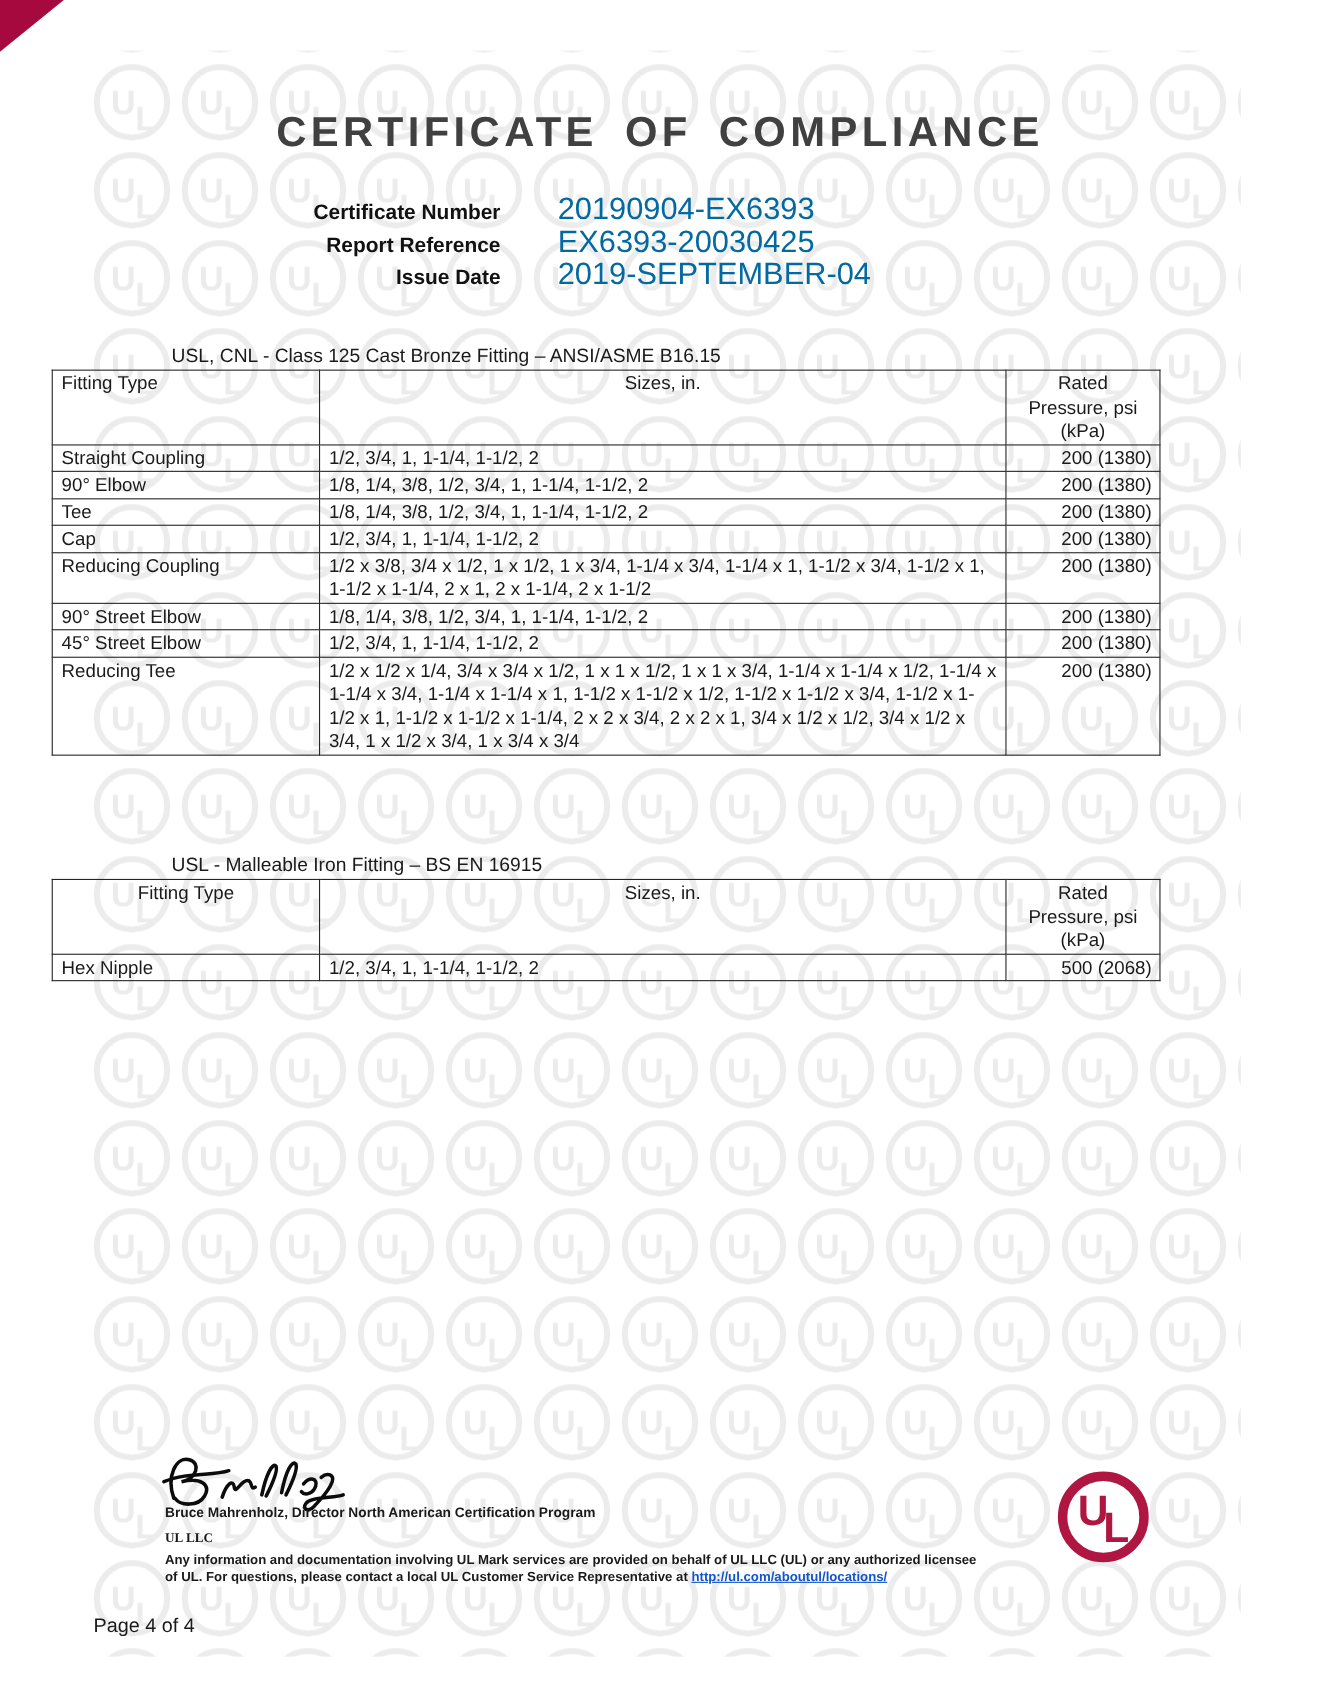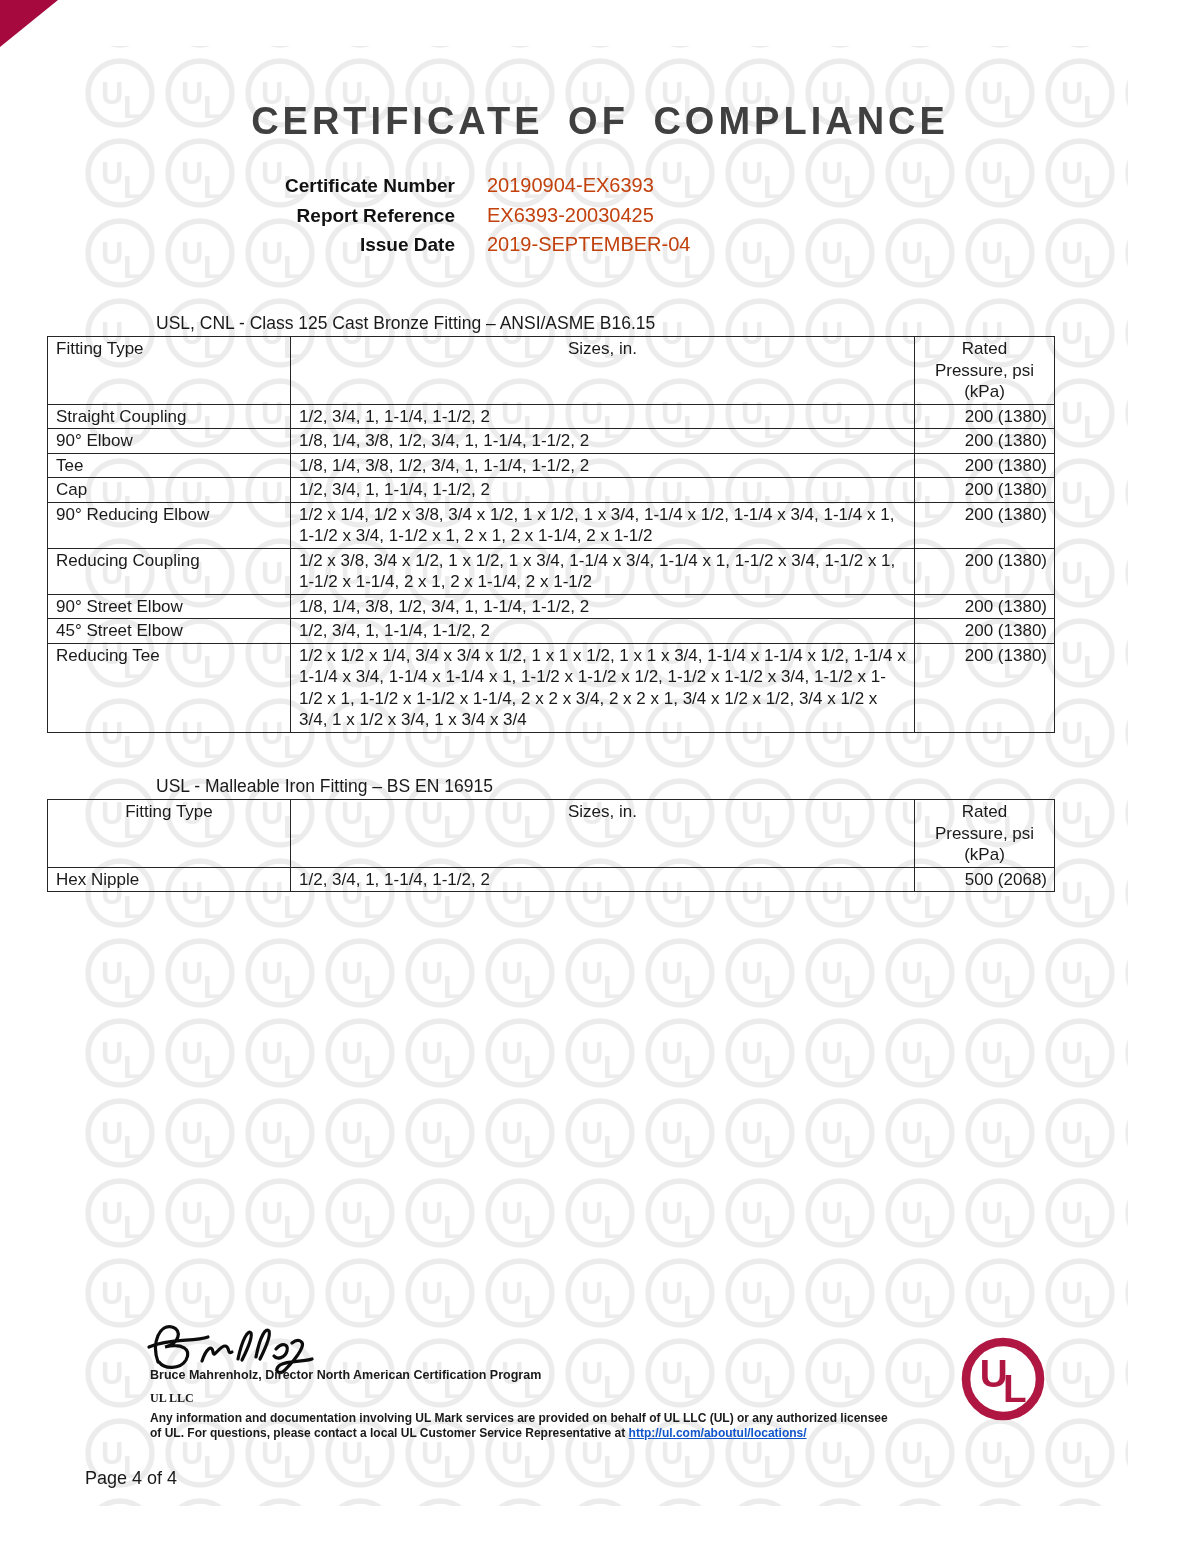--- a/index.html
+++ b/index.html
@@ -6,21 +6,21 @@
   .page{position:relative;width:1200px;height:1553px;background:#ffffff;overflow:hidden;
         font-family:"Liberation Sans",sans-serif;color:#1a1a1a;}
   .wm-svg{position:absolute;left:0;top:0;z-index:0;}
   .corner-fold{position:absolute;top:0;left:0;width:0;height:0;z-index:3;
         border-top:47px solid #A6093D;border-right:58px solid transparent;}
   .page-title{position:absolute;top:100px;left:0;width:1200px;z-index:2;text-align:center;
         font-size:38px;font-weight:bold;letter-spacing:4px;word-spacing:10px;color:#404040;}
   .meta{position:absolute;top:174px;left:0;width:1100px;z-index:2;}
   .meta-row{display:flex;align-items:baseline;height:29.5px;}
   .meta-label{width:455px;text-align:right;font-weight:bold;font-size:19px;color:#111;}
-  .meta-value{margin-left:32px;font-size:20px;color:#c2410c;}
+  .meta-value{margin-left:52px;font-size:28px;color:#0369a1;}
   .caption{position:absolute;left:156px;z-index:2;font-size:17.5px;}
   .cap1{top:313px;}
   .cap2{top:776px;}
   table.fittings{position:absolute;left:47px;z-index:2;border-collapse:collapse;table-layout:fixed;
         width:1007px;font-size:17px;background:transparent;}
   .t1{top:336px;} .t2{top:799px;}
   table.fittings th,table.fittings td{border:1.5px solid #262626;padding:1px 8px 1px 8px;
         vertical-align:top;line-height:21.5px;text-align:left;}
   table.fittings th{font-weight:normal;text-align:center;white-space:pre-line;}
   table.fittings .t1-th0{text-align:left;}
@@ -100,25 +100,20 @@
           <td>Tee</td>
           <td>1/8, 1/4, 3/8, 1/2, 3/4, 1, 1-1/4, 1-1/2, 2</td>
           <td class="colP">200 (1380)</td>
         </tr>
         <tr>
           <td>Cap</td>
           <td>1/2, 3/4, 1, 1-1/4, 1-1/2, 2</td>
           <td class="colP">200 (1380)</td>
         </tr>
         <tr>
-          <td>90° Reducing Elbow</td>
-          <td>1/2 x 1/4, 1/2 x 3/8, 3/4 x 1/2, 1 x 1/2, 1 x 3/4, 1-1/4 x 1/2, 1-1/4 x 3/4, 1-1/4 x 1, 1-1/2 x 3/4, 1-1/2 x 1, 2 x 1, 2 x 1-1/4, 2 x 1-1/2</td>
-          <td class="colP">200 (1380)</td>
-        </tr>
-        <tr>
           <td>Reducing Coupling</td>
           <td>1/2 x 3/8, 3/4 x 1/2, 1 x 1/2, 1 x 3/4, 1-1/4 x 3/4, 1-1/4 x 1, 1-1/2 x 3/4, 1-1/2 x 1, 1-1/2 x 1-1/4, 2 x 1, 2 x 1-1/4, 2 x 1-1/2</td>
           <td class="colP">200 (1380)</td>
         </tr>
         <tr>
           <td>90° Street Elbow</td>
           <td>1/8, 1/4, 3/8, 1/2, 3/4, 1, 1-1/4, 1-1/2, 2</td>
           <td class="colP">200 (1380)</td>
         </tr>
         <tr>

